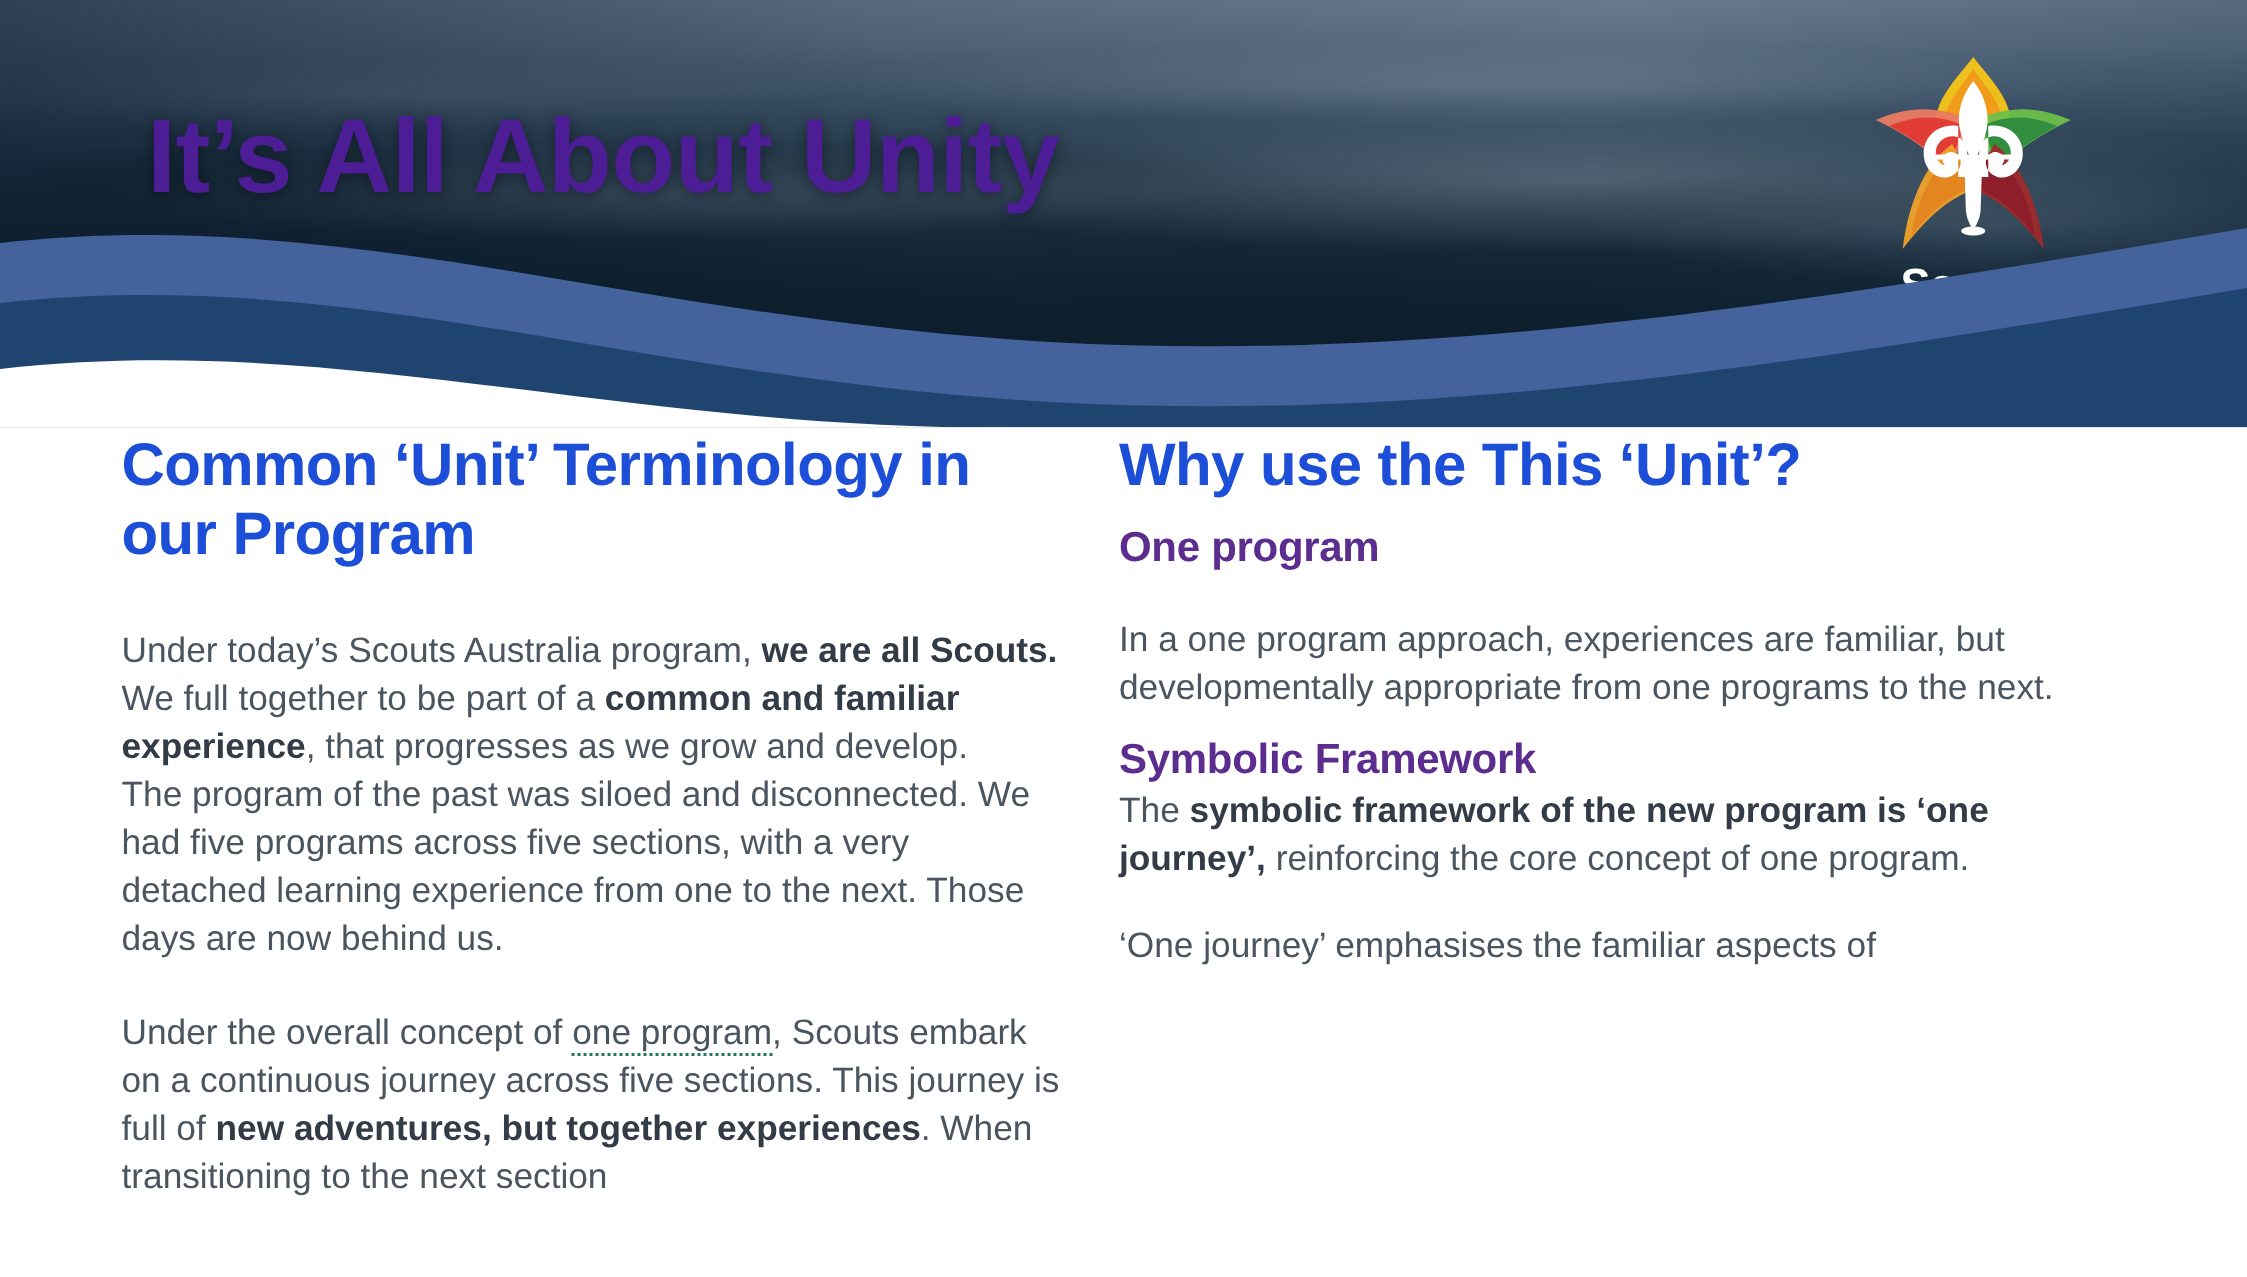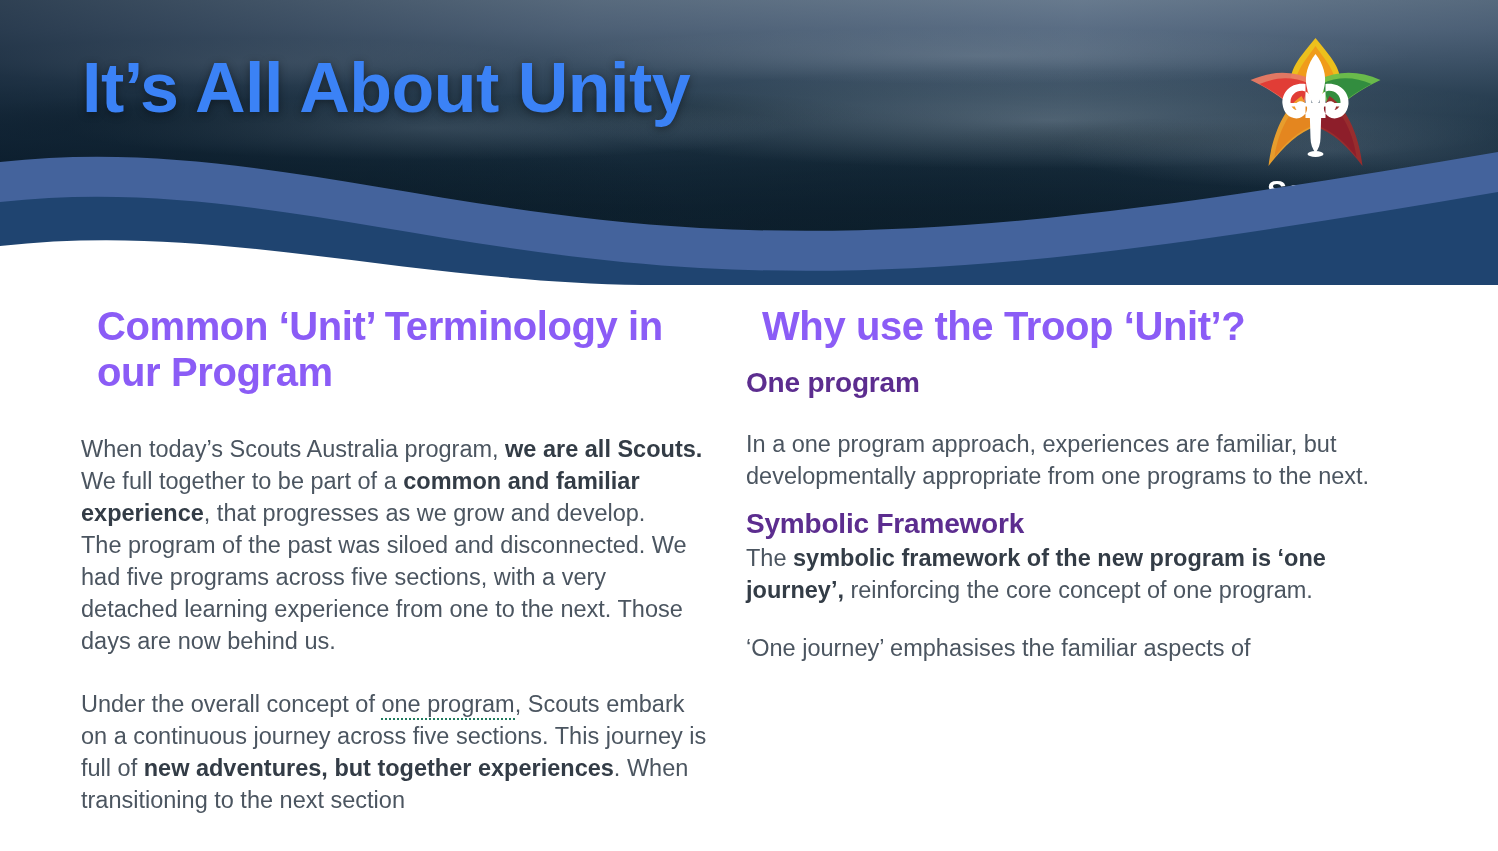--- a/index.html
+++ b/index.html
@@ -67,22 +67,22 @@
     height: 135px;
     overflow: hidden;
   }
   #wave-divider svg { display: block; }
 
   
   #page-title {
     position: absolute;
     left: 82px;
     top: 52px;
-    margin: 0;
-    color: #3b82f6;
+    margin: 16px;
+    color: #4c1d95;
     font-size: 70px;
     font-weight: bold;
     letter-spacing: -0.5px;
     line-height: 1.05;
     text-shadow: 0 2px 9px rgba(0,0,0,0.40);
     white-space: nowrap;
   }
 
   
   #scouts-logo {
@@ -128,22 +128,22 @@
     overflow: hidden;
   }
   .column {
     position: absolute;
     top: 0;
   }
   #left-column  { left: 81px;  width: 628px; }
   #right-column { left: 746px; width: 625px; }
 
   h2.col-heading {
-    margin: 16px;
-    color: #8b5cf6;
+    margin: 0;
+    color: #1d4ed8;
     font-size: 40px;
     font-weight: bold;
     line-height: 1.14;
     letter-spacing: -0.4px;
   }
   h3.sub-heading {
     margin: 14px 0 0 0;
     color: #5c2d8f;
     font-size: 28px;
     font-weight: bold;
@@ -215,32 +215,32 @@
     <path d="M0,96 C 230,70 420,140 700,135 L1498,135 L0,135 Z" fill="#ffffff"></path>
   </svg>
 </div>
 
 <div id="content">
 
   <div id="left-column" class="column">
     <h2 class="col-heading">Common ‘Unit’ Terminology in our Program</h2>
 
     <p id="left-p1" class="body-text">
-      <span>When today’s Scouts Australia program, </span><b>we are all Scouts.</b><span> We full together to be part of a </span><b>common and familiar experience</b><span>, that progresses as we grow and develop.</span>
+      <span>Under today’s Scouts Australia program, </span><b>we are all Scouts.</b><span> We full together to be part of a </span><b>common and familiar experience</b><span>, that progresses as we grow and develop.</span>
     </p>
 
     <p id="left-p2" class="body-text">The program of the past was siloed and disconnected. We had five programs across five sections, with a very detached learning experience from one to the next. Those days are now behind us.</p>
 
     <p id="left-p3" class="body-text">
       <span>Under the overall concept of </span><span class="grammar-mark">one program</span><span>, Scouts embark on a continuous journey across five sections. This journey is full of </span><b>new adventures, but together experiences</b><span>. When transitioning to the next section</span>
     </p>
   </div>
 
   <div id="right-column" class="column">
-    <h2 class="col-heading">Why use the Troop ‘Unit’?</h2>
+    <h2 class="col-heading">Why use the This ‘Unit’?</h2>
 
     <h3 class="sub-heading">One program</h3>
     <p id="right-p2" class="body-text">In a one program approach, experiences are familiar, but developmentally appropriate from one programs to the next.</p>
 
     <h3 class="sub-heading">Symbolic Framework</h3>
     <p id="right-p3" class="body-text">
       <span>The </span><b>symbolic framework of the new program is ‘one journey’,</b><span> reinforcing the core concept of one program.</span>
     </p>
     <p id="right-p4" class="body-text">‘One journey’ emphasises the familiar aspects of</p>
   </div>

